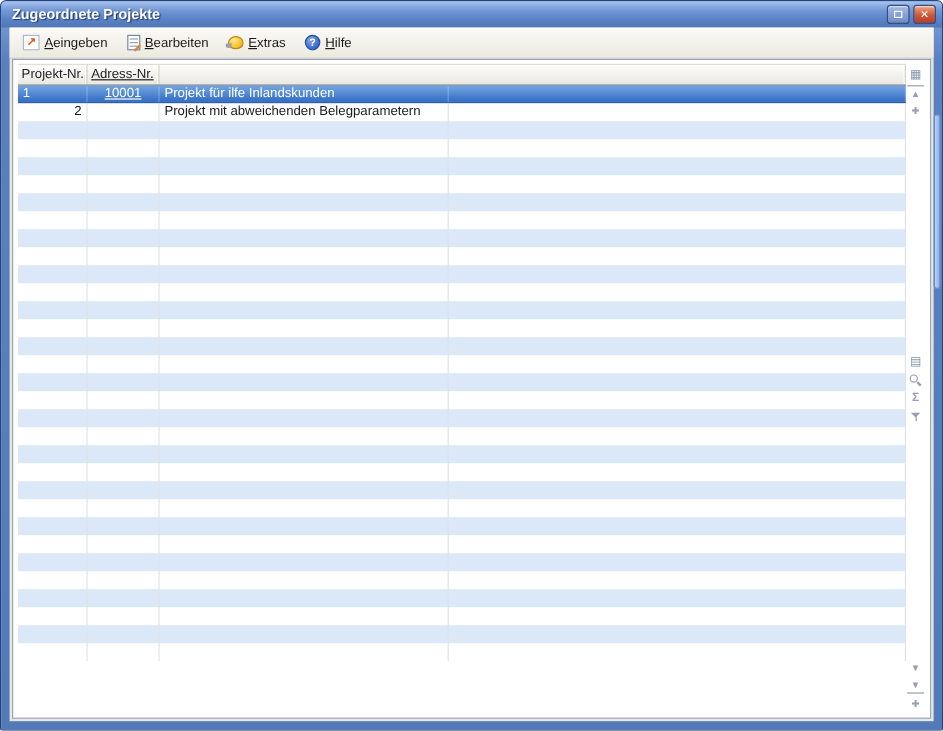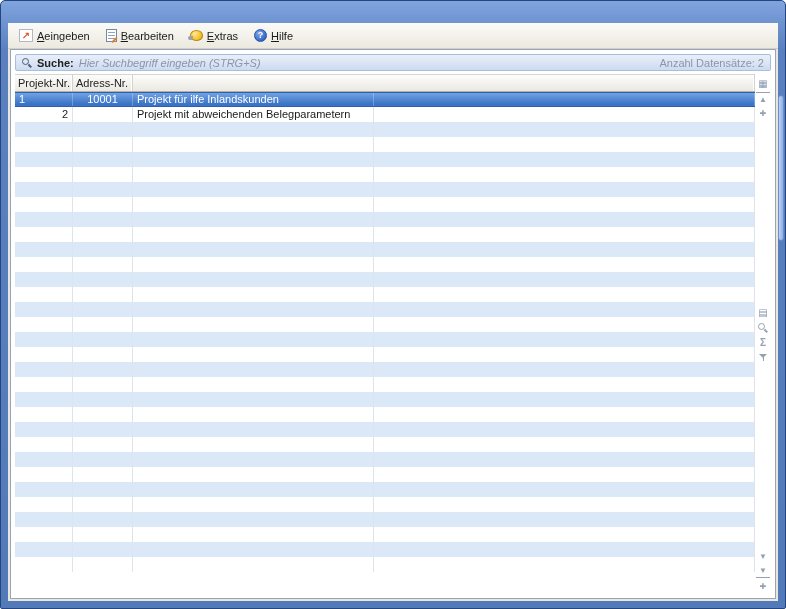--- a/index.html
+++ b/index.html
@@ -153,21 +153,21 @@
     border-bottom: 1px solid #b5b1a5;
     color: #222;
   }
   .grid-header .cell {
     padding: 2px 3px 0;
     border-right: 1px solid #d5d2c8;
     box-shadow: inset -1px 0 0 #fff;
     white-space: nowrap; overflow: hidden;
   }
   .cell.c1 { width: 58px; flex: 0 0 58px; }
-  .cell.c2 { width: 60px; flex: 0 0 60px; }
+  .cell.c2 { width: 60px; flex: 0 0 60px; text-decoration: underline; }
   .cell.c3 { width: 241px; flex: 0 0 241px; }
   .cell.c4 { flex: 1; }
   .grid-body { flex: 1; overflow: hidden; background: #fff; }
   .grid-row { display: flex; height: 15px; color: #1a1a1a; }
   .grid-row .cell {
     padding: 1px 4px 0;
     border-right: 1px solid #dfe3ea;
     white-space: nowrap; overflow: hidden;
   }
   .grid-row.stripe { background: var(--stripe,#dae8f7); }
@@ -213,20 +213,29 @@
     background: linear-gradient(90deg,#bcd2f4,#8fb0e2);
     border: 1px solid #6a8ec8; border-radius: 3px;
     z-index: 5;
   }
 </style>
 </head>
 <body>
 
 <div class="window">
 
+  <div class="titlebar">
+    <span class="title">Zugeordnete Projekte</span>
+    <span class="tb-btn max">
+      <span class="max-square"></span>
+    </span>
+    <span class="tb-btn close">
+      <span>✕</span>
+    </span>
+  </div>
 
   <div class="inner">
 
     <div class="toolbar">
       <div class="tool-item">
         <span class="icon icon-arrow">
             <span>↗</span>
           </span>
         <span><span class="ak">A</span><span>eingeben</span></span>
       </div>
@@ -247,26 +256,20 @@
         <span class="icon icon-help">
             <span>?</span>
           </span>
         <span><span class="ak">H</span><span>ilfe</span></span>
       </div>
     </div>
 
 
     <div class="panel">
 
-      <div class="searchbar">
-        <span class="mag"></span>
-        <span class="s-label">Suche:</span>
-        <span class="s-placeholder">Hier Suchbegriff eingeben (STRG+S)</span>
-        <span class="s-count">Anzahl Datensätze: 2</span>
-      </div>
 
       <div class="grid-wrap">
 
         <div class="grid">
           <div class="grid-header">
             <div class="cell c1">Projekt-Nr.</div>
             <div class="cell c2">Adress-Nr.</div>
             <div class="cell c4"></div>
           </div>
           <div class="grid-body" id="grid-body">

